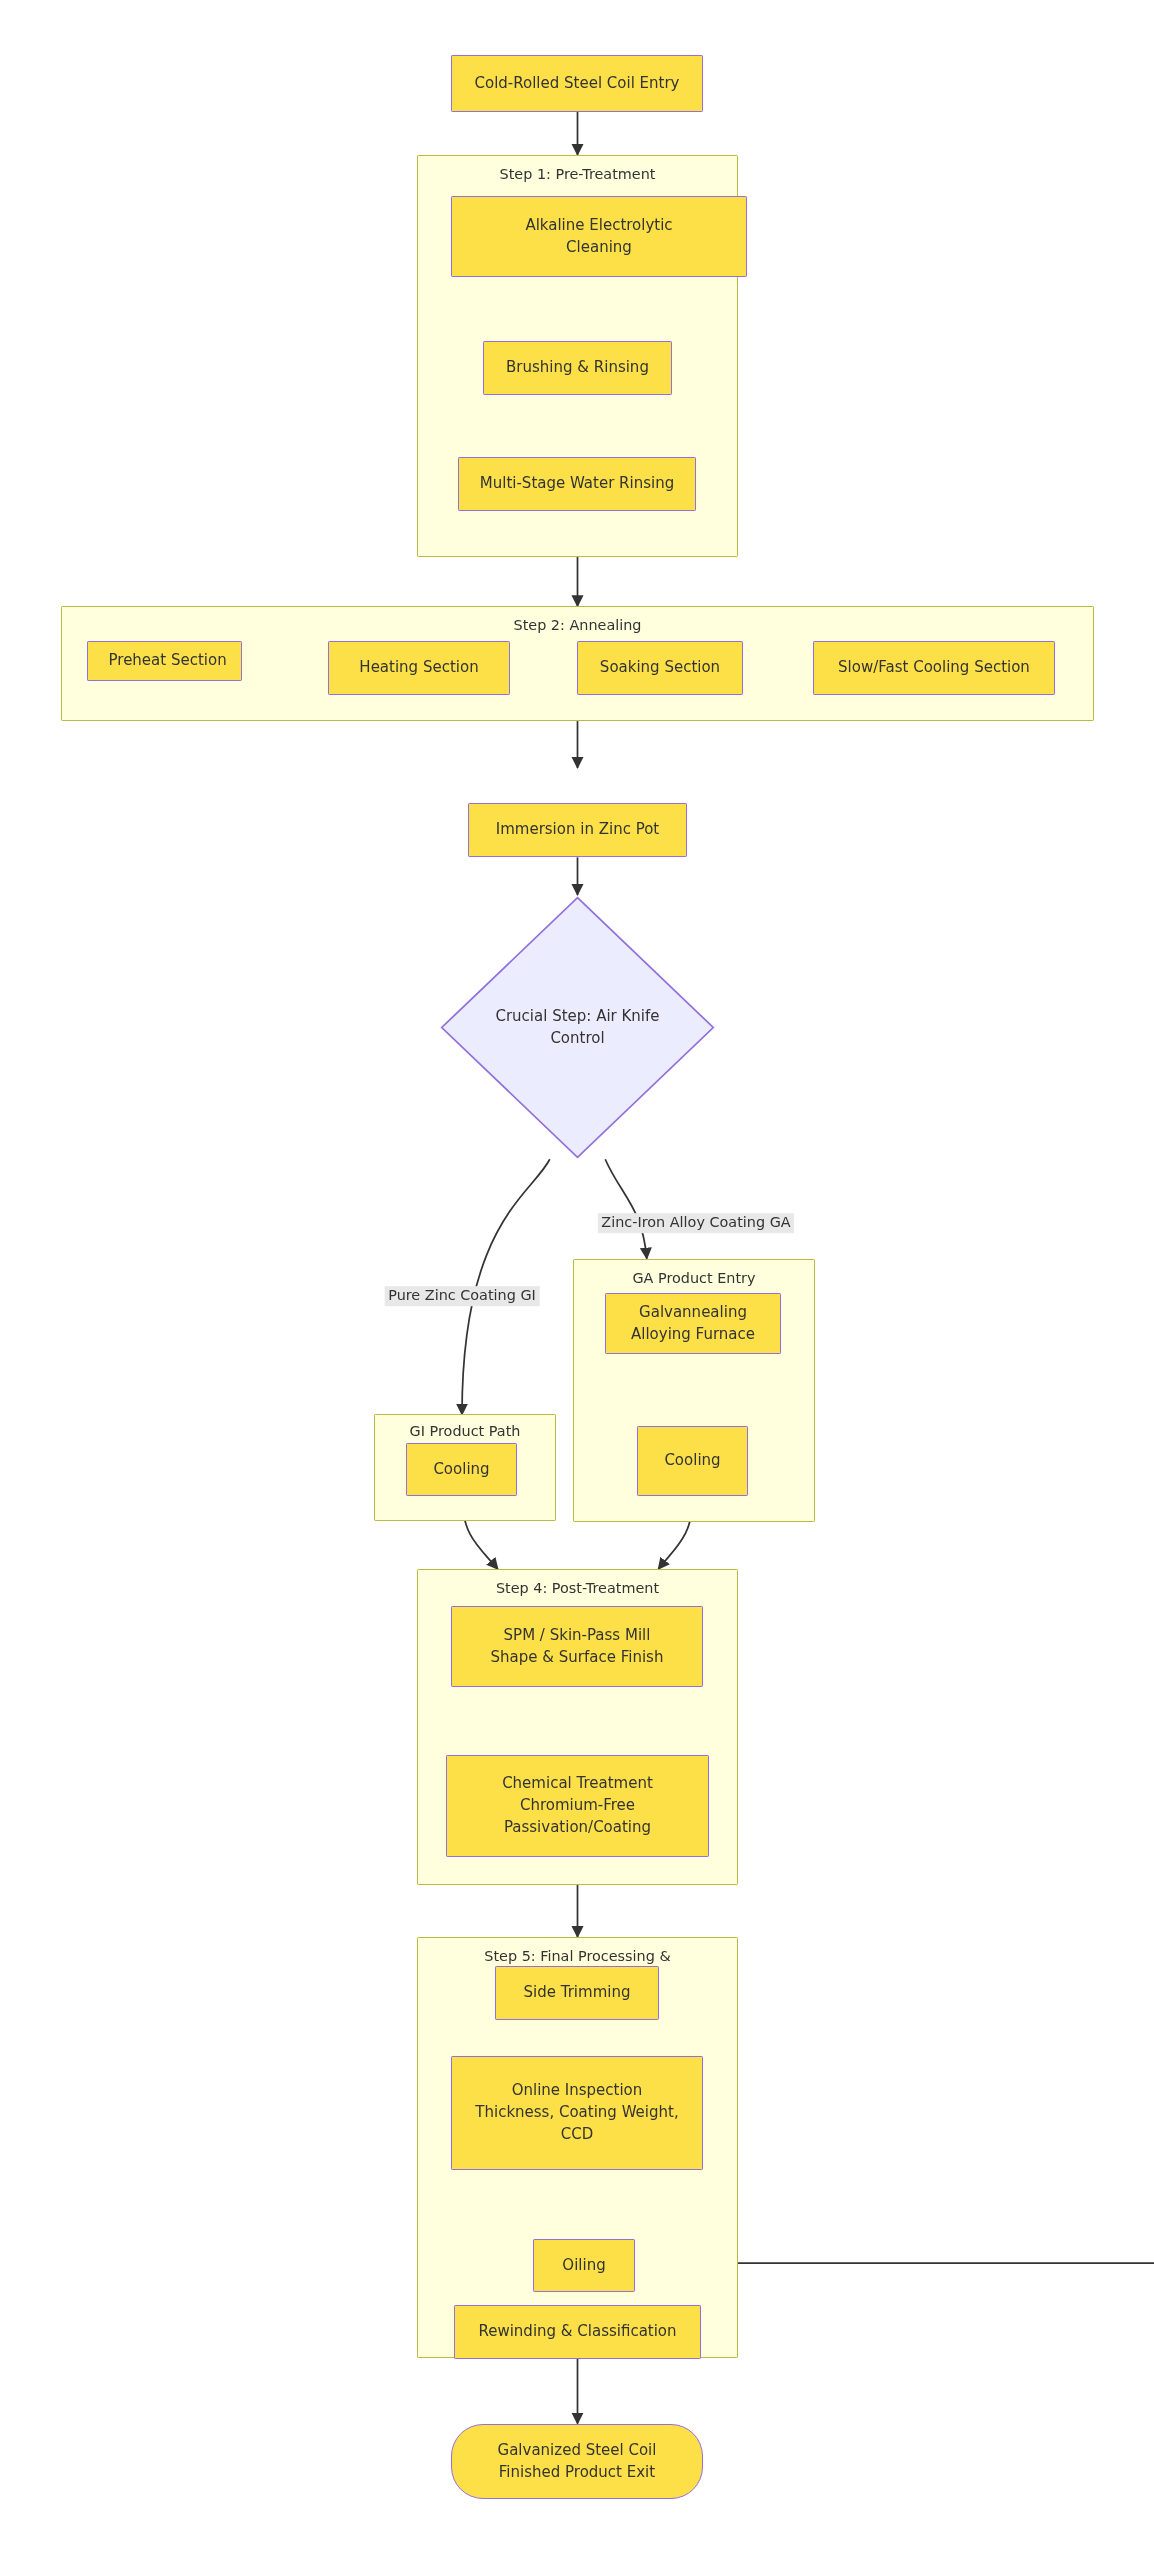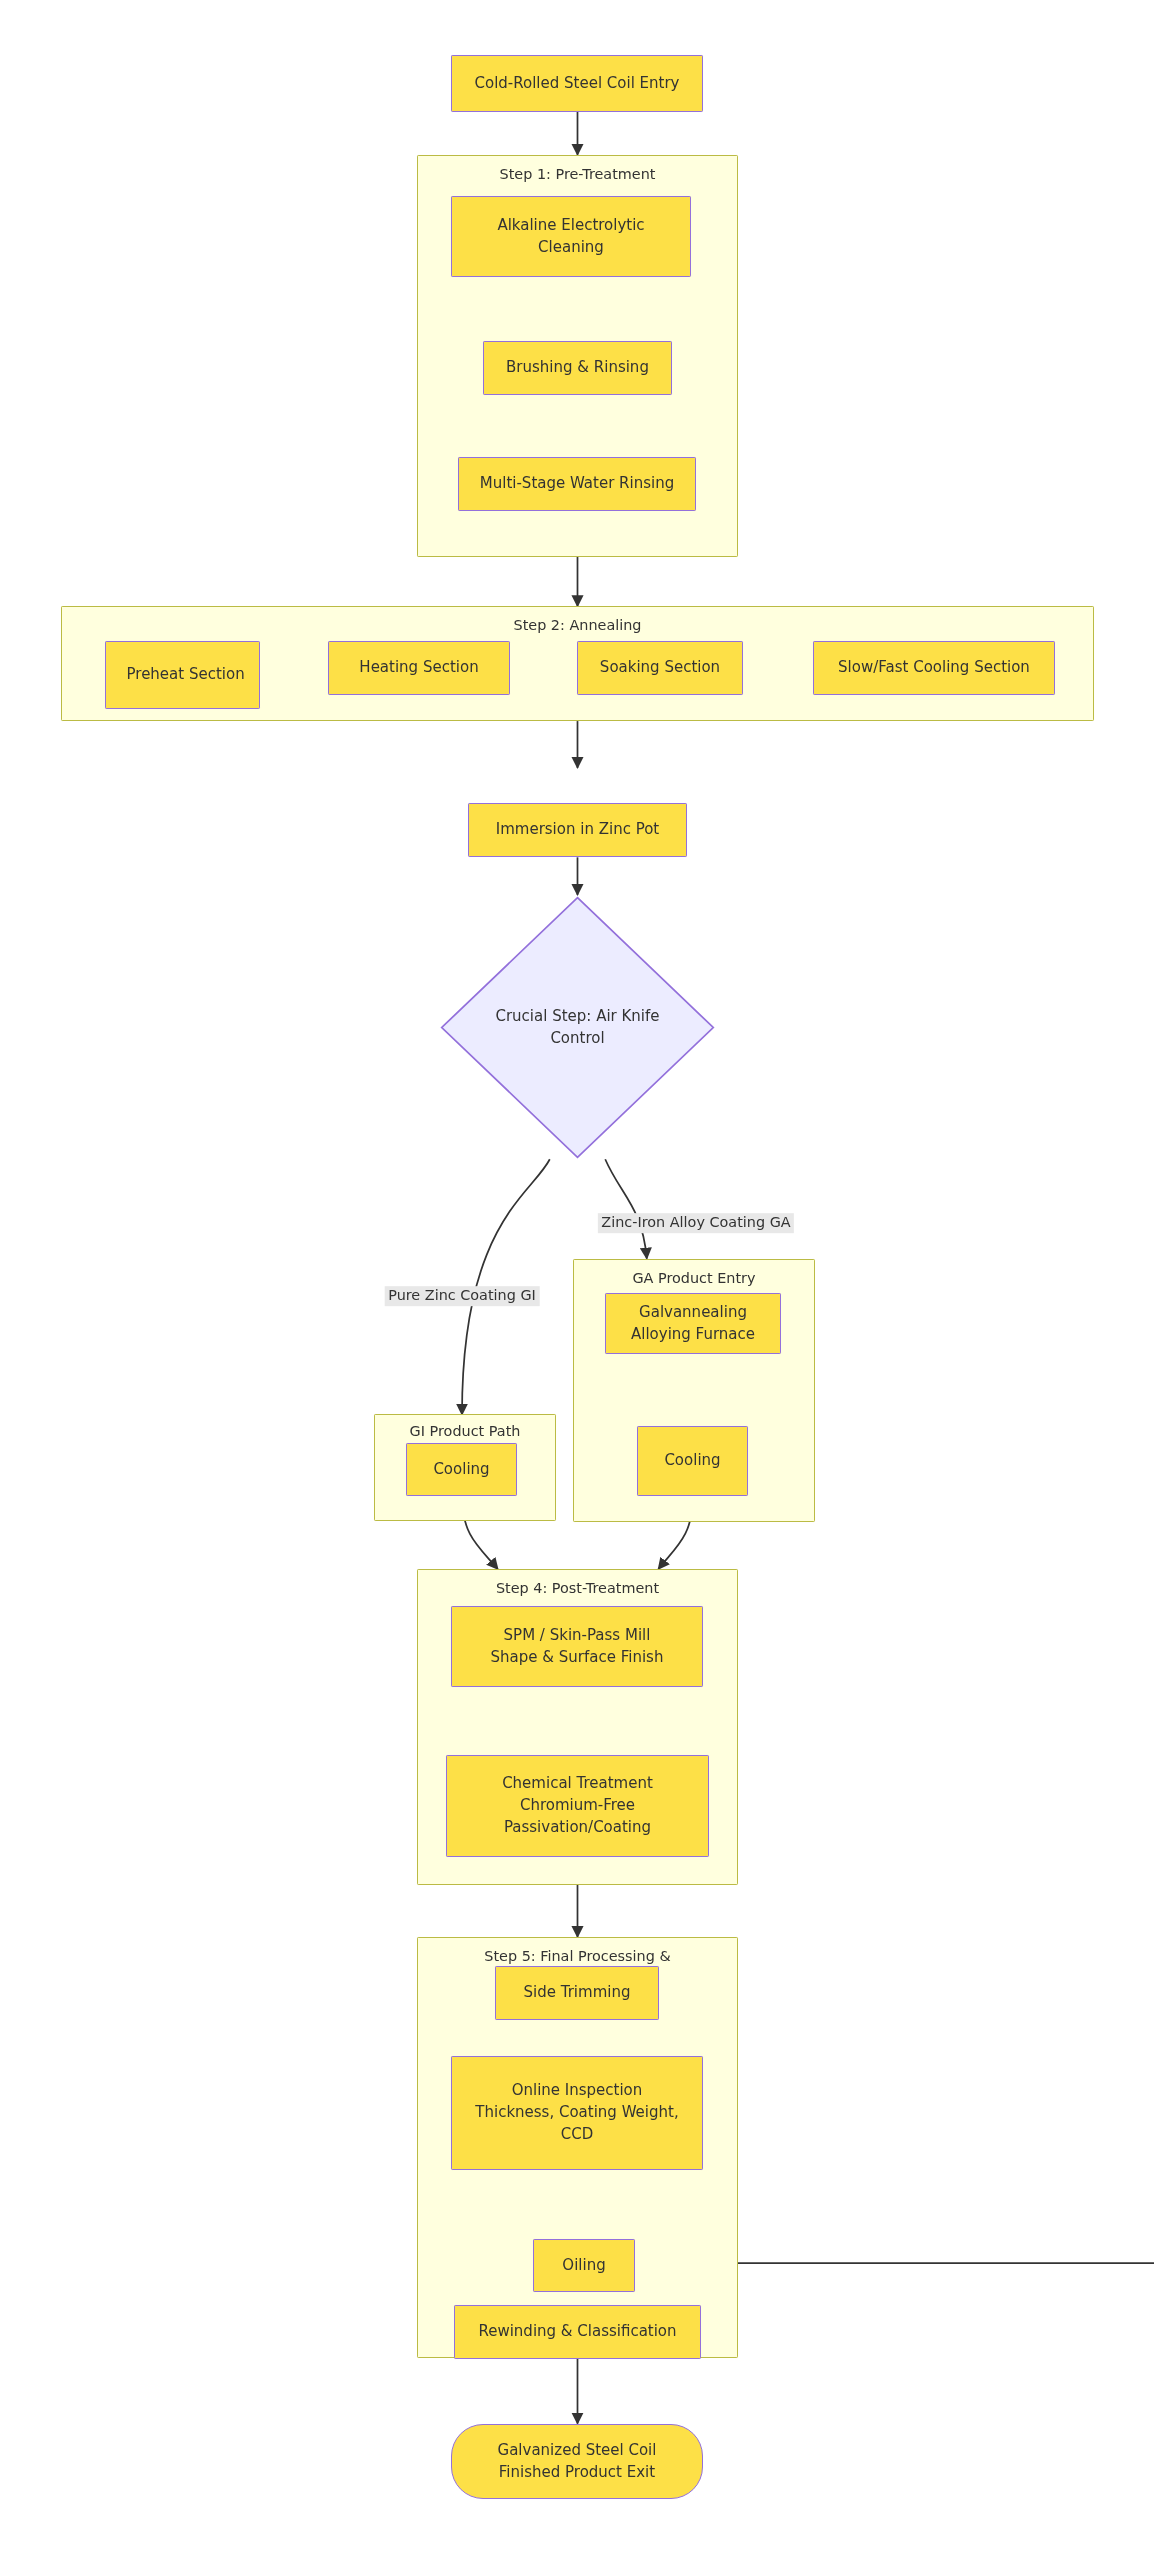--- a/index.html
+++ b/index.html
@@ -161,41 +161,41 @@
 
   <div class="node" style="left:451px; top:55px; width:252px; height:57px;">
     <span class="lines">
       <span>Cold-Rolled Steel Coil Entry</span>
     </span>
   </div>
 
   <div class="cluster" style="left:417px; top:155px; width:321px; height:402px;">
     <div class="cluster-title" style="top:10.4px;">Step 1: Pre-Treatment</div>
   </div>
-  <div class="node" style="left:451px; top:196px; width:240px; height:81px;">
+  <div class="node" style="left:451px; top:196px; width:296px; height:81px;">
     <span class="lines">
       <span>Alkaline Electrolytic</span>
       <span>Cleaning</span>
     </span>
   </div>
   <div class="node" style="left:483px; top:341px; width:189px; height:54px;">
     <span class="lines">
       <span>Brushing &amp; Rinsing</span>
     </span>
   </div>
   <div class="node" style="left:458px; top:457px; width:238px; height:54px;">
     <span class="lines">
       <span>Multi-Stage Water Rinsing</span>
     </span>
   </div>
 
   <div class="cluster" style="left:61px; top:606px; width:1033px; height:115px;">
     <div class="cluster-title" style="top:10.4px;">Step 2: Annealing</div>
   </div>
-  <div class="node" style="left:105px; top:641px; width:155px; height:68px;padding-left:12px;">
+  <div class="node" style="left:87px; top:641px; width:155px; height:40px;padding-left:12px;">
     <span class="lines">
       <span>Preheat Section</span>
     </span>
   </div>
   <div class="node" style="left:328px; top:641px; width:182px; height:54px;">
     <span class="lines">
       <span>Heating Section</span>
     </span>
   </div>
   <div class="node" style="left:577px; top:641px; width:166px; height:54px;">

